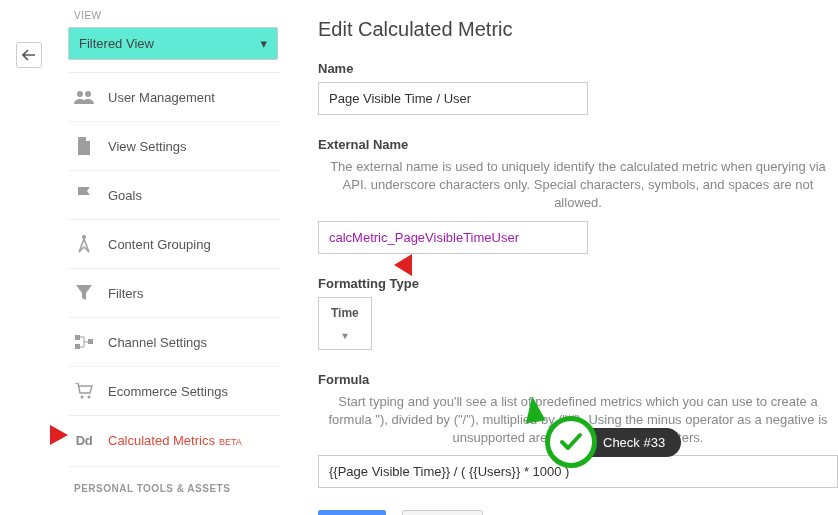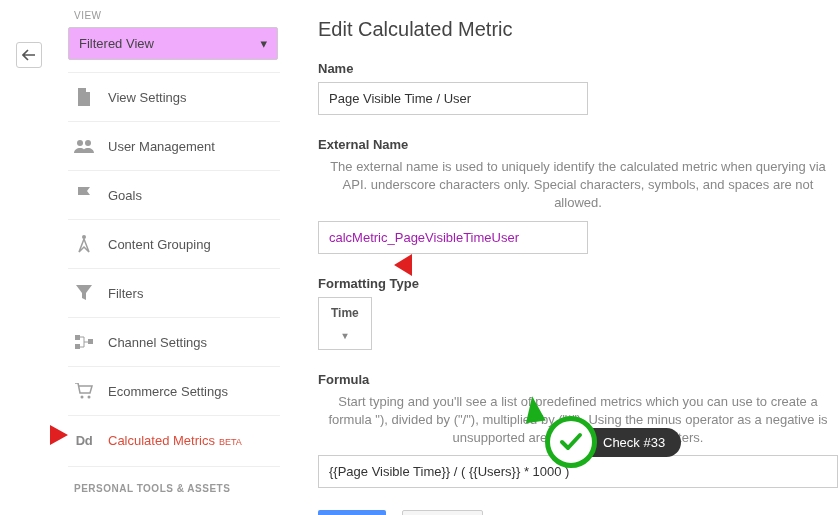--- a/index.html
+++ b/index.html
@@ -1,21 +1,21 @@
 <!DOCTYPE html>
 <html><head>
 <meta charset="utf-8">
 <style>
 * { box-sizing: border-box; margin: 0; padding: 0; }
 body { font-family: Arial, Helvetica, sans-serif; font-size: 13px; color: #333; width: 838px; height: 515px; overflow: hidden; position: relative; background: #fff; }
 .container { display: flex; height: 100%; }
 .back-btn { position: absolute; left: 16px; top: 42px; width: 26px; height: 26px; border: 1px solid #ccc; border-radius: 3px; display: flex; align-items: center; justify-content: center; background: #fff; cursor: pointer; }
 .sidebar { width: 280px; padding: 10px 0 0 68px; }
 .view-label { font-size: 10px; color: #999; letter-spacing: 0.5px; margin-bottom: 6px; padding-left: 6px; }
-.view-select { border: 1px solid #ccc; border-radius: 2px; padding: 8px 10px; width: 210px; display: flex; justify-content: space-between; align-items: center; background: #f0abfc; cursor: pointer; margin-bottom: 12px; }
+.view-select { border: 1px solid #ccc; border-radius: 2px; padding: 8px 10px; width: 210px; display: flex; justify-content: space-between; align-items: center; background: #5eead4; cursor: pointer; margin-bottom: 12px; }
 .view-select span { color: #444; font-size: 13px; }
 .nav-item { display: flex; align-items: center; padding: 14px 10px 14px 6px; border-top: 1px solid #eee; cursor: pointer; color: #555; gap: 14px; }
 .nav-item:first-of-type { border-top: none; }
 .nav-item.active { color: #dd4b39; }
 .nav-item .icon { width: 20px; height: 20px; display: flex; align-items: center; justify-content: center; color: #888; flex-shrink: 0; }
 .nav-item.active .icon { color: #dd4b39; }
 .nav-item.active .dd { font-weight: bold; font-size: 13px; color: #888; letter-spacing: -0.5px; }
 .beta { font-size: 9px; margin-left: 4px; color: #dd4b39; }
 .section-label { font-size: 10px; font-weight: bold; color: #999; letter-spacing: 0.5px; padding: 16px 0 8px 6px; border-top: 1px solid #eee; margin-top: 2px; }
 .main { flex: 1; padding: 18px 0 0 38px; }
@@ -53,35 +53,35 @@
 <div class="container">
   <div class="sidebar">
     <div class="view-label">VIEW</div>
     <div class="view-select">
       <span>Filtered View</span>
       <span class="caret">▾</span>
     </div>
 
     <div class="nav-item">
       <span class="icon">
-          <svg width="14" height="18" viewBox="0 0 14 18">
-            <path d="M1 0h8l4 4v14H1z M9 0v4h4" fill="#9e9e9e"></path>
-          </svg>
-        </span>
-      <span>View Settings</span>
-    </div>
-    <div class="nav-item">
-      <span class="icon">
           <svg width="20" height="14" viewBox="0 0 20 14">
             <circle cx="6" cy="4" r="3" fill="#9e9e9e"></circle>
             <circle cx="14" cy="4" r="3" fill="#9e9e9e"></circle>
             <path d="M0 14c0-3 3-5 6-5s6 2 6 5M8 14c0-3 3-5 6-5s6 2 6 5" fill="#9e9e9e"></path>
           </svg>
         </span>
       <span>User Management</span>
+    </div>
+    <div class="nav-item">
+      <span class="icon">
+          <svg width="14" height="18" viewBox="0 0 14 18">
+            <path d="M1 0h8l4 4v14H1z M9 0v4h4" fill="#9e9e9e"></path>
+          </svg>
+        </span>
+      <span>View Settings</span>
     </div>
     <div class="nav-item">
       <span class="icon">
           <svg width="16" height="18" viewBox="0 0 16 18">
             <path d="M2 0v18M2 1h12l-3 4 3 4H2" fill="#9e9e9e"></path>
           </svg>
         </span>
       <span>Goals</span>
     </div>
     <div class="nav-item">

